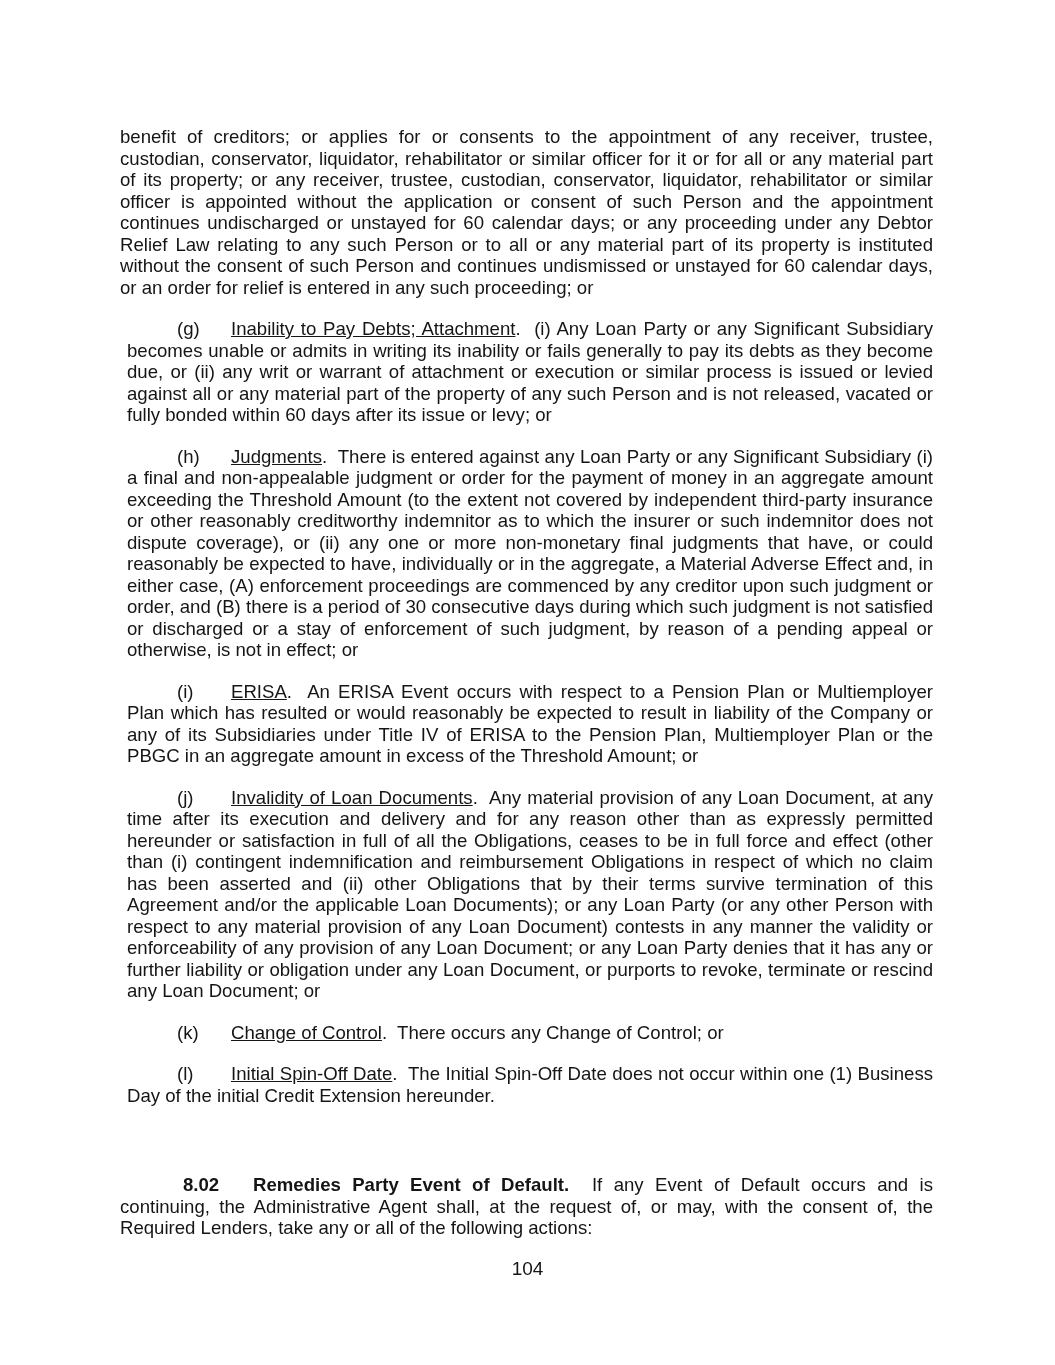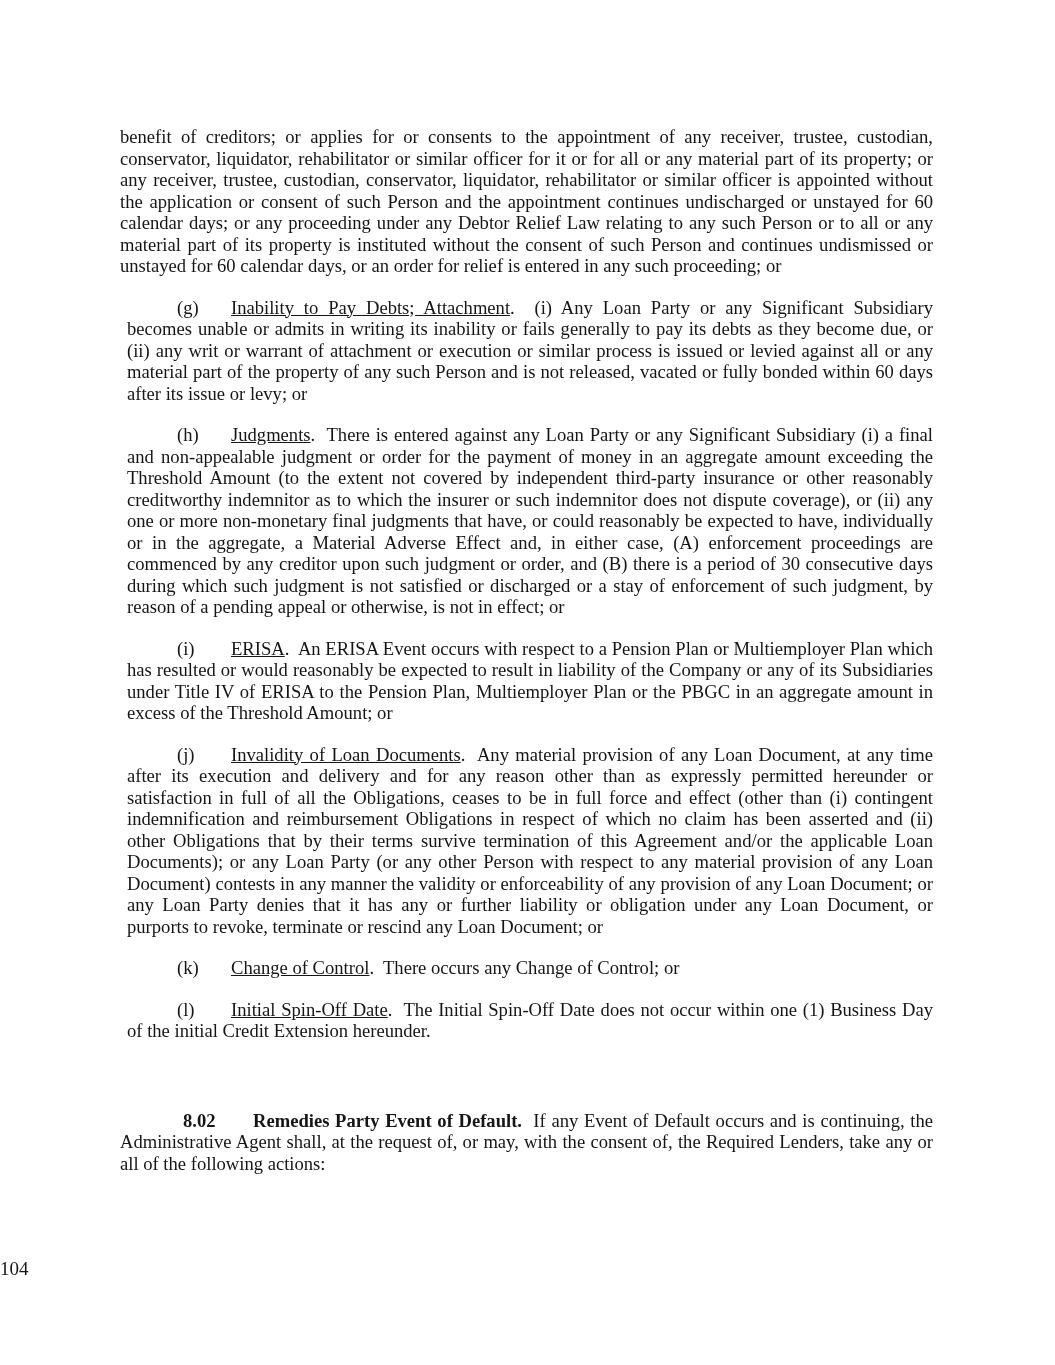--- a/index.html
+++ b/index.html
@@ -5,21 +5,21 @@
   html, body {
     margin: 0;
     padding: 0;
     background: #ffffff;
   }
   .page {
     position: relative;
     width: 1055px;
     height: 1365px;
     background: #ffffff;
-    font-family: Liberation Serif, serif;
+    font-family: Liberation Sans, sans-serif;
     color: #151515;
     overflow: hidden;
   }
   .content {
     position: absolute;
     left: 120px;
     top: 126px;
     width: 813px;
     font-size: 18.6px;
     line-height: 21.5px;
@@ -38,20 +38,21 @@
   }
   .list .label    { width: 54px; }
   .section .label { width: 70px; }
   .u { text-decoration: underline; }
   .b { font-weight: bold; margin-top: 48px; }
   .page-number {
     position: absolute;
     left: 0;
     right: 0;
     top: 1258px;
+    text-align: center;
     font-size: 19px;
     line-height: 22px;
   }
 </style>
 </head>
 <body>
 
 <div class="page">
   <div class="content">
       <p class="para body"><span>benefit of creditors; or applies for or consents to the appointment of any receiver, trustee, custodian, conservator, liquidator, rehabilitator or similar officer for it or for all or any material part of its property; or any receiver, trustee, custodian, conservator, liquidator, rehabilitator or similar officer is appointed without the application or consent of such Person and the appointment continues undischarged or unstayed for 60 calendar days; or any proceeding under any Debtor Relief Law relating to any such Person or to all or any material part of its property is instituted without the consent of such Person and continues undismissed or unstayed for 60 calendar days, or an order for relief is entered in any such proceeding; or</span></p>

